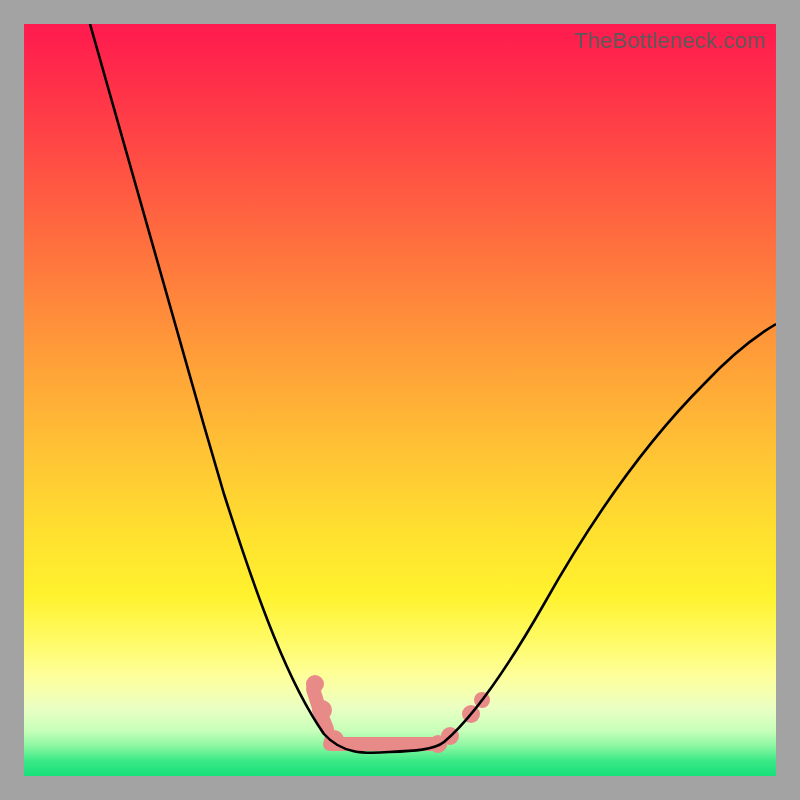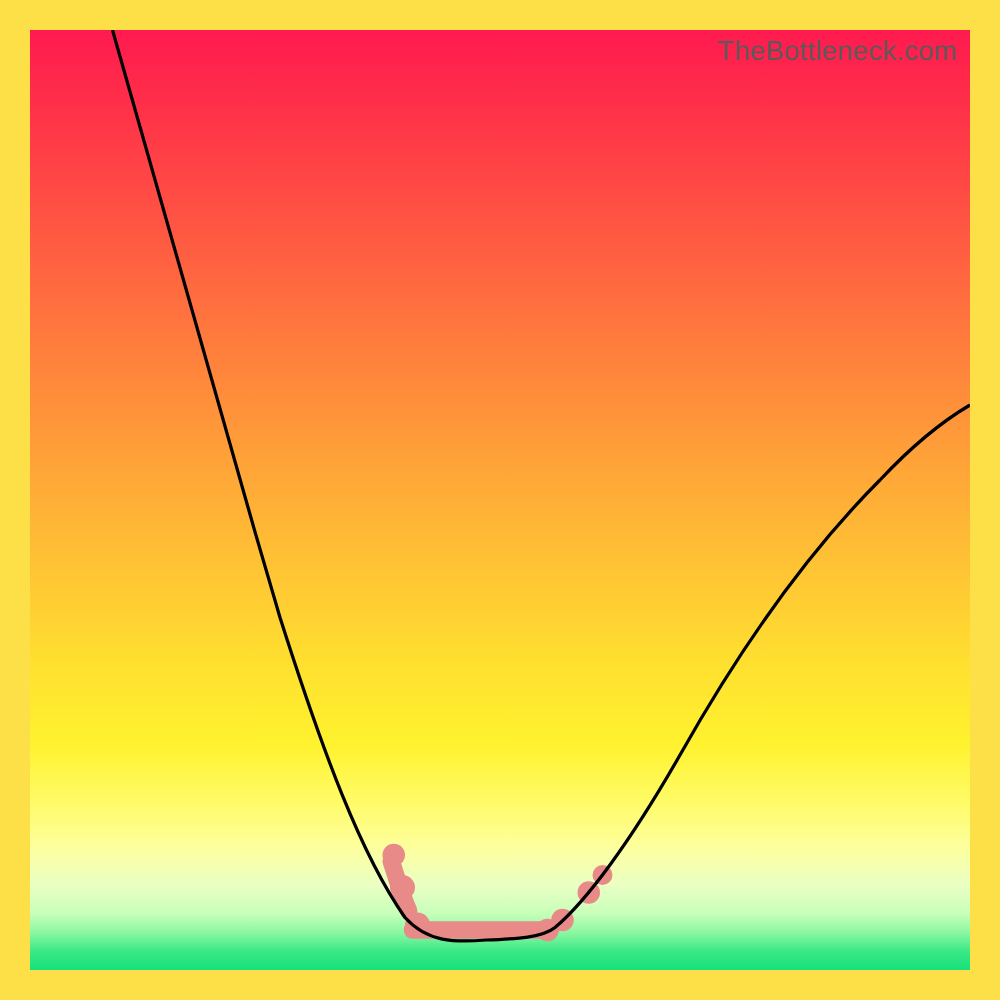--- a/index.html
+++ b/index.html
@@ -8,21 +8,21 @@
     width: 800px;
     height: 800px;
     background: #000;
     overflow: hidden;
     font-family: Arial, Helvetica, sans-serif;
   }
   .frame {
     position: absolute;
     left: 0; top: 0;
     width: 800px; height: 800px;
-    background: #fde047;
+    background: #a3a3a3;
   }
   .plot {
     position: absolute;
     left: 24px;
     top: 24px;
     width: 752px;
     height: 752px;
     
     background: linear-gradient(
       to bottom,

